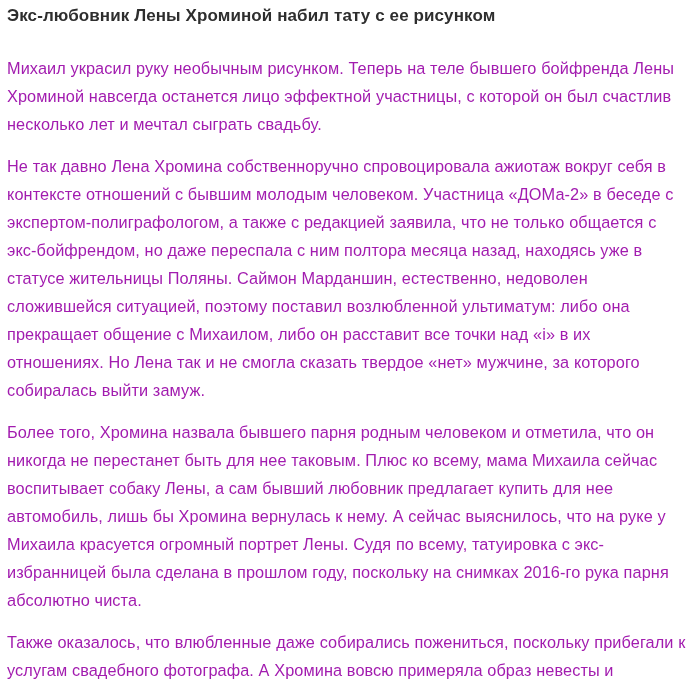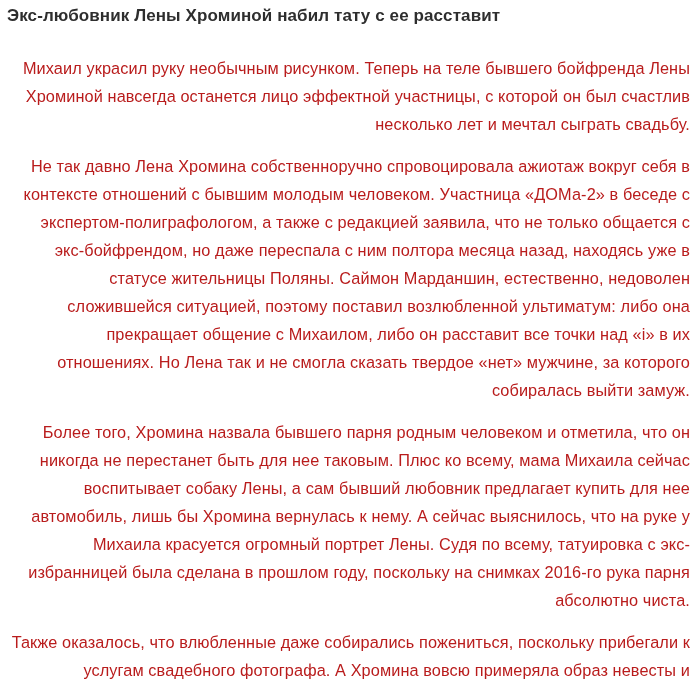--- a/index.html
+++ b/index.html
@@ -26,33 +26,33 @@
     line-height: 24px;
     letter-spacing: 0.1px;
     color: #2e2e2e;
     margin: 0 0 26px 0;
   }
   .article-paragraph {
     font-size: 16.3px;
     font-weight: 400;
     line-height: 28px;
     letter-spacing: 0.1px;
-    color: #b91c1c;
+    color: #a21caf;
     margin: 0 0 14px 0;
-    text-align: right;
+    text-align: left;
   }
   .article-paragraph:last-child {
     margin-bottom: 0;
   }
 </style>
 </head>
 <body>
 
 <main class="article">
-  <h1 class="article-title">Экс-любовник Лены Хроминой набил тату с ее расставит</h1>
+  <h1 class="article-title">Экс-любовник Лены Хроминой набил тату с ее рисунком</h1>
 
   <p class="article-paragraph">Михаил украсил руку необычным рисунком. Теперь на теле бывшего бойфренда Лены Хроминой навсегда останется лицо эффектной участницы, с которой он был счастлив несколько лет и мечтал сыграть свадьбу.</p>
 
   <p class="article-paragraph">Не так давно Лена Хромина собственноручно спровоцировала ажиотаж вокруг себя в контексте отношений с бывшим молодым человеком. Участница «ДОМа-2» в беседе с экспертом-полиграфологом, а также с редакцией заявила, что не только общается с экс-бойфрендом, но даже переспала с ним полтора месяца назад, находясь уже в статусе жительницы Поляны. Саймон Марданшин, естественно, недоволен сложившейся ситуацией, поэтому поставил возлюбленной ультиматум: либо она прекращает общение с Михаилом, либо он расставит все точки над «i» в их отношениях. Но Лена так и не смогла сказать твердое «нет» мужчине, за которого собиралась выйти замуж.</p>
 
   <p class="article-paragraph">Более того, Хромина назвала бывшего парня родным человеком и отметила, что он никогда не перестанет быть для нее таковым. Плюс ко всему, мама Михаила сейчас воспитывает собаку Лены, а сам бывший любовник предлагает купить для нее автомобиль, лишь бы Хромина вернулась к нему. А сейчас выяснилось, что на руке у Михаила красуется огромный портрет Лены. Судя по всему, татуировка с экс-избранницей была сделана в прошлом году, поскольку на снимках 2016-го рука парня абсолютно чиста.</p>
 
   <p class="article-paragraph">Также оказалось, что влюбленные даже собирались пожениться, поскольку прибегали к услугам свадебного фотографа. А Хромина вовсю примеряла образ невесты и выбирала платье для грядущего торжества.</p>
 </main>
 

